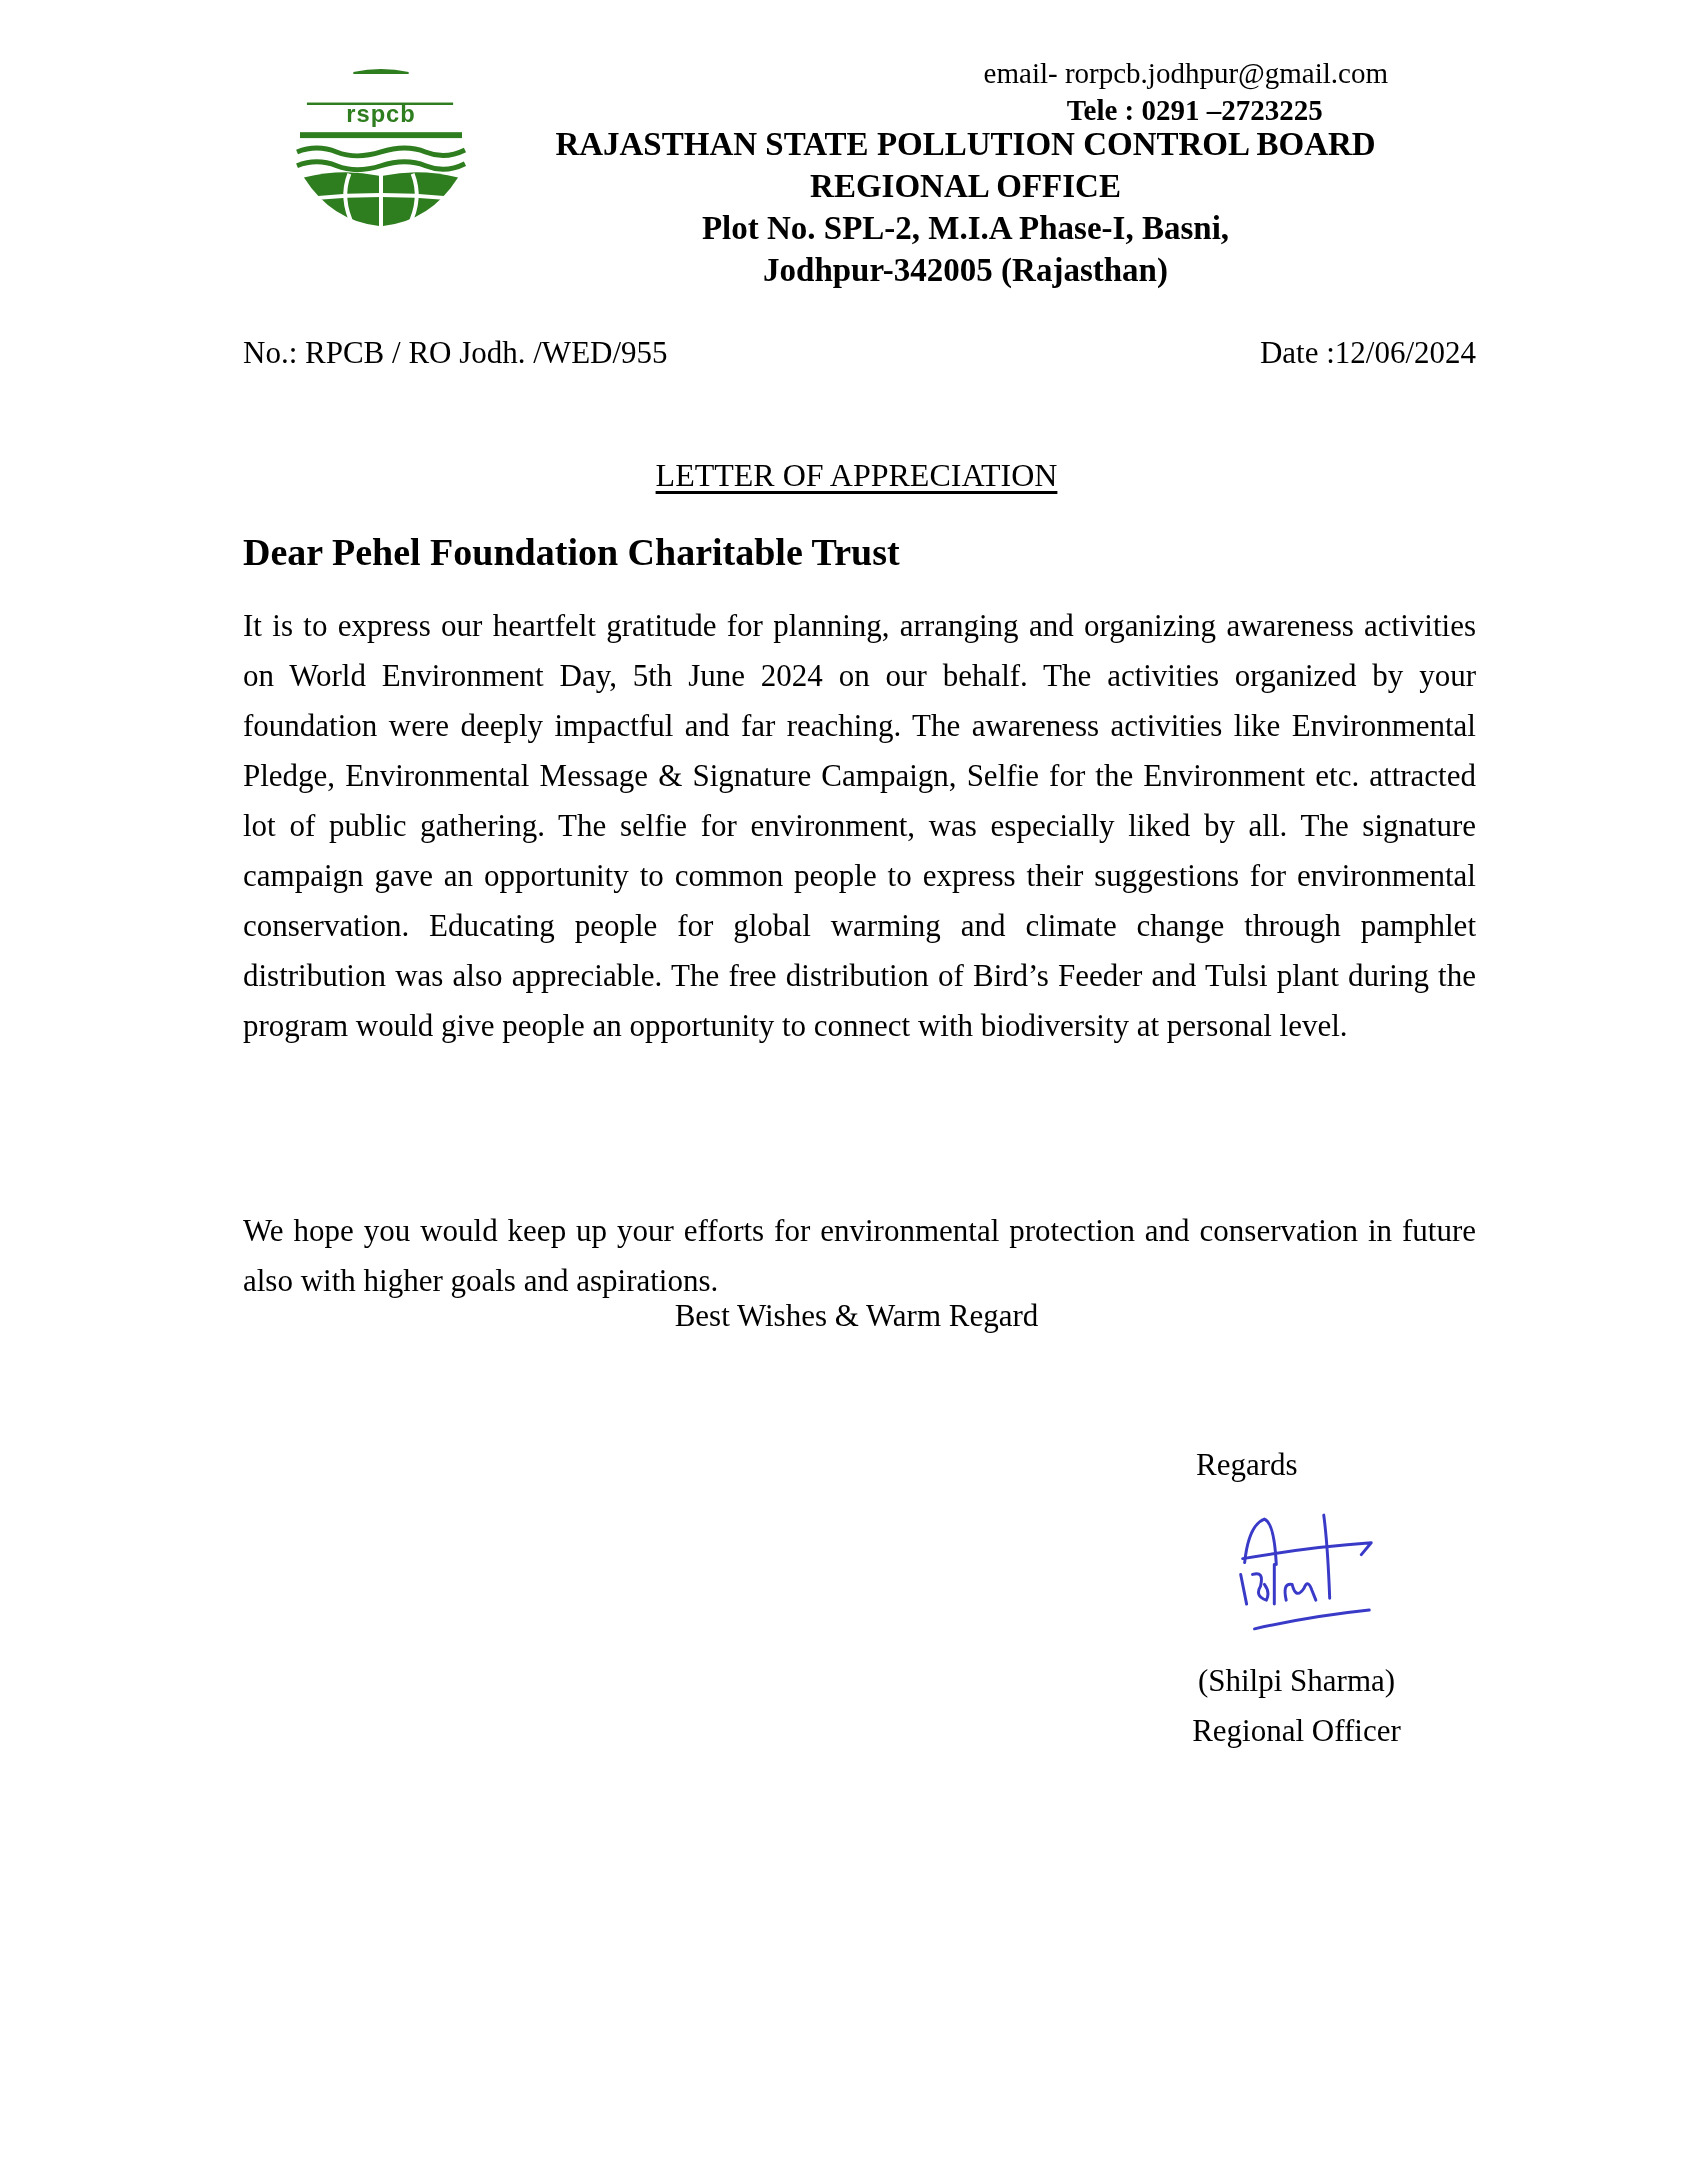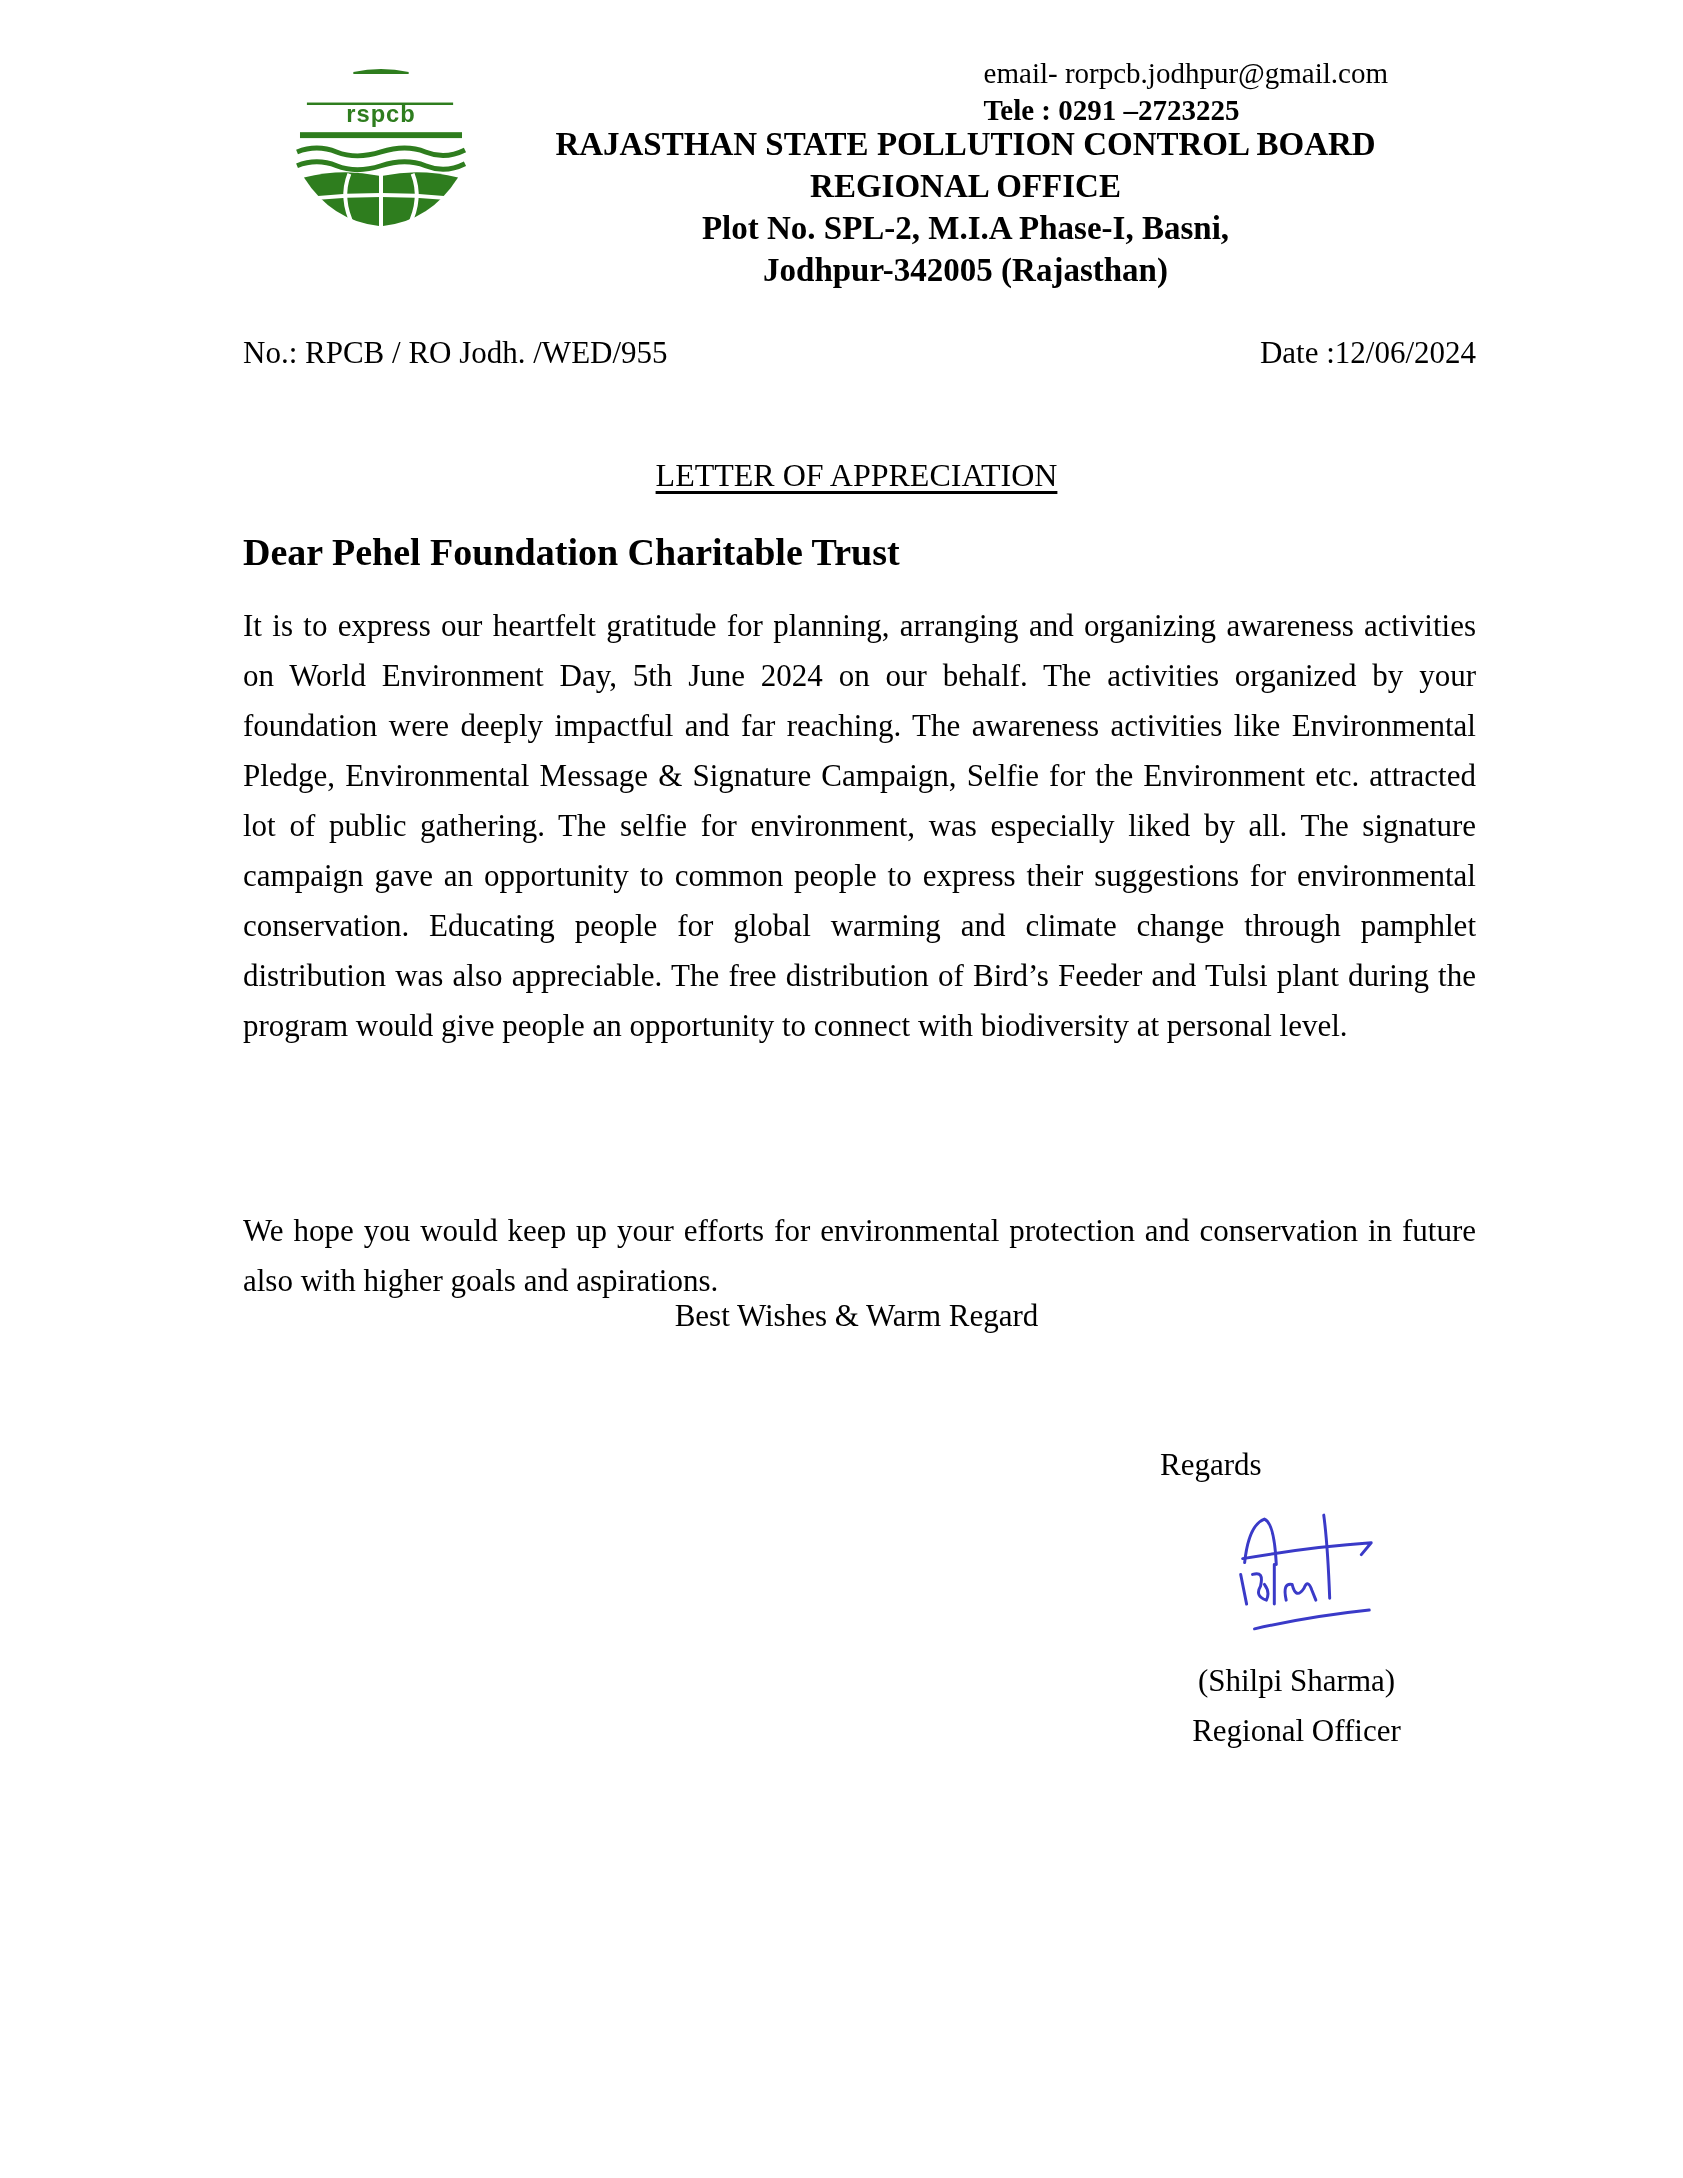--- a/index.html
+++ b/index.html
@@ -2,37 +2,37 @@
 <html><head>
 <meta charset="utf-8">
 <style>
   html, body { margin: 0; padding: 0; background: #ffffff; }
   body { width: 1683px; height: 2178px; position: relative; overflow: hidden; color: #000; }
   .serif { font-family: "Liberation Serif", "DejaVu Serif", serif; }
   .abs { position: absolute; }
 
   
   .logo { left: 292px; top: 65px; width: 178px; height: 163px; }
-  .contact { right: 277px; top: 55px; text-align: left; font-size: 29px; line-height: 37px; }
+  .contact { right: 277px; top: 55px; text-align: center; font-size: 29px; line-height: 37px; }
   .contact .email { padding-right: 18px; }
   .contact .tele { font-weight: bold; }
   .office { left: 495px; top: 123px; width: 941px; text-align: center; font-weight: bold; font-size: 33px; line-height: 42px; }
 
   
   .refline { left: 243px; top: 335px; width: 1233px; font-size: 31px; display: flex; justify-content: space-between; }
 
   .subject { left: 0; width: 1713px; top: 457px; text-align: center; font-size: 32px; text-decoration: underline; text-underline-offset: 5px; }
   .salutation { left: 243px; top: 530px; font-size: 38px; font-weight: bold; }
 
   .para { left: 243px; width: 1233px; font-size: 31px; line-height: 50px; text-align: justify; }
   .para1 { top: 601px; }
   .para2 { top: 1173px; margin-top: 33px; }
 
   .closing { left: 0; width: 1713px; top: 1298px; text-align: center; font-size: 31px; }
-  .regards { left: 1160px; top: 1447px; font-size: 31px; }
+  .regards { left: 1196px; top: 1447px; font-size: 31px; }
   .signature { left: 1213px; top: 1505px; width: 178px; height: 129px; }
   .signer { left: 1168px; top: 1656px; font-size: 31px; line-height: 50px; text-align: center; width: 257px; }
   .signer .name { display: block; }
   .signer .title { display: block; }
 </style>
 </head>
 <body>
 
 <div class="abs logo">
   <svg width="178" height="163" viewBox="0 0 180 165">

